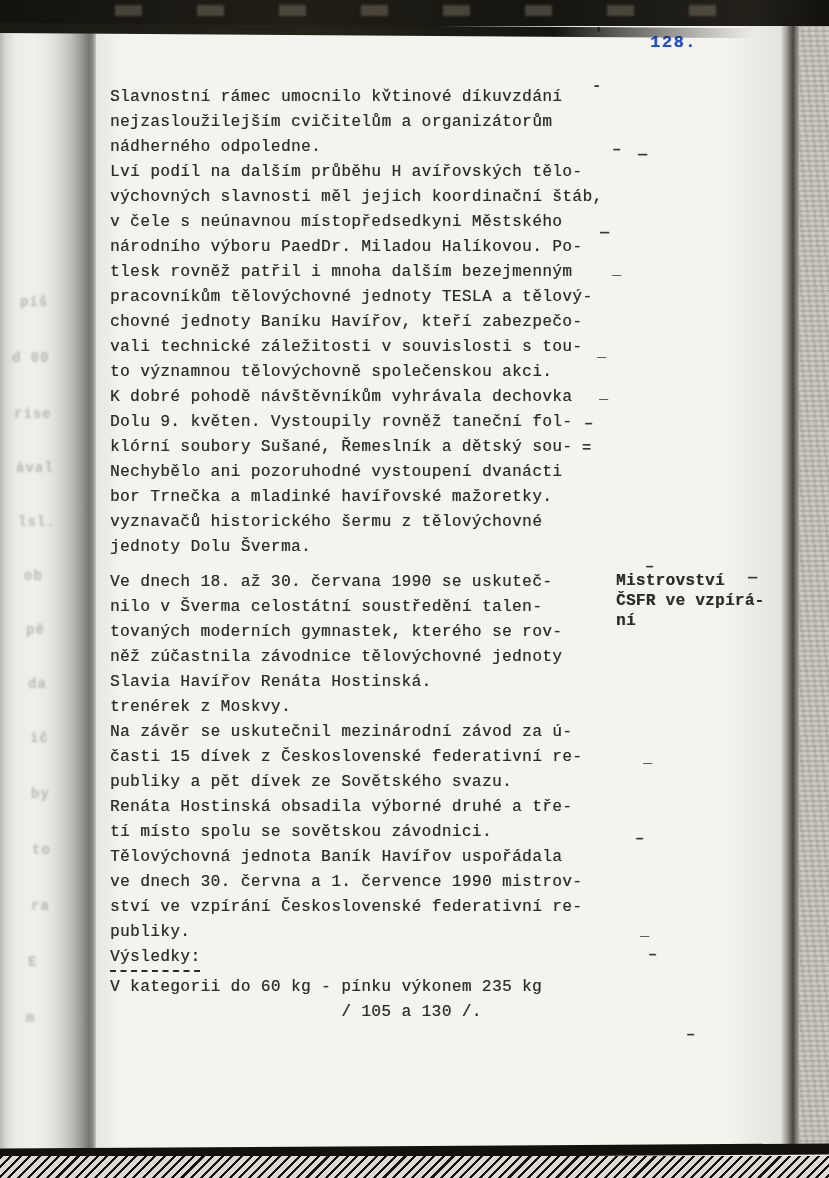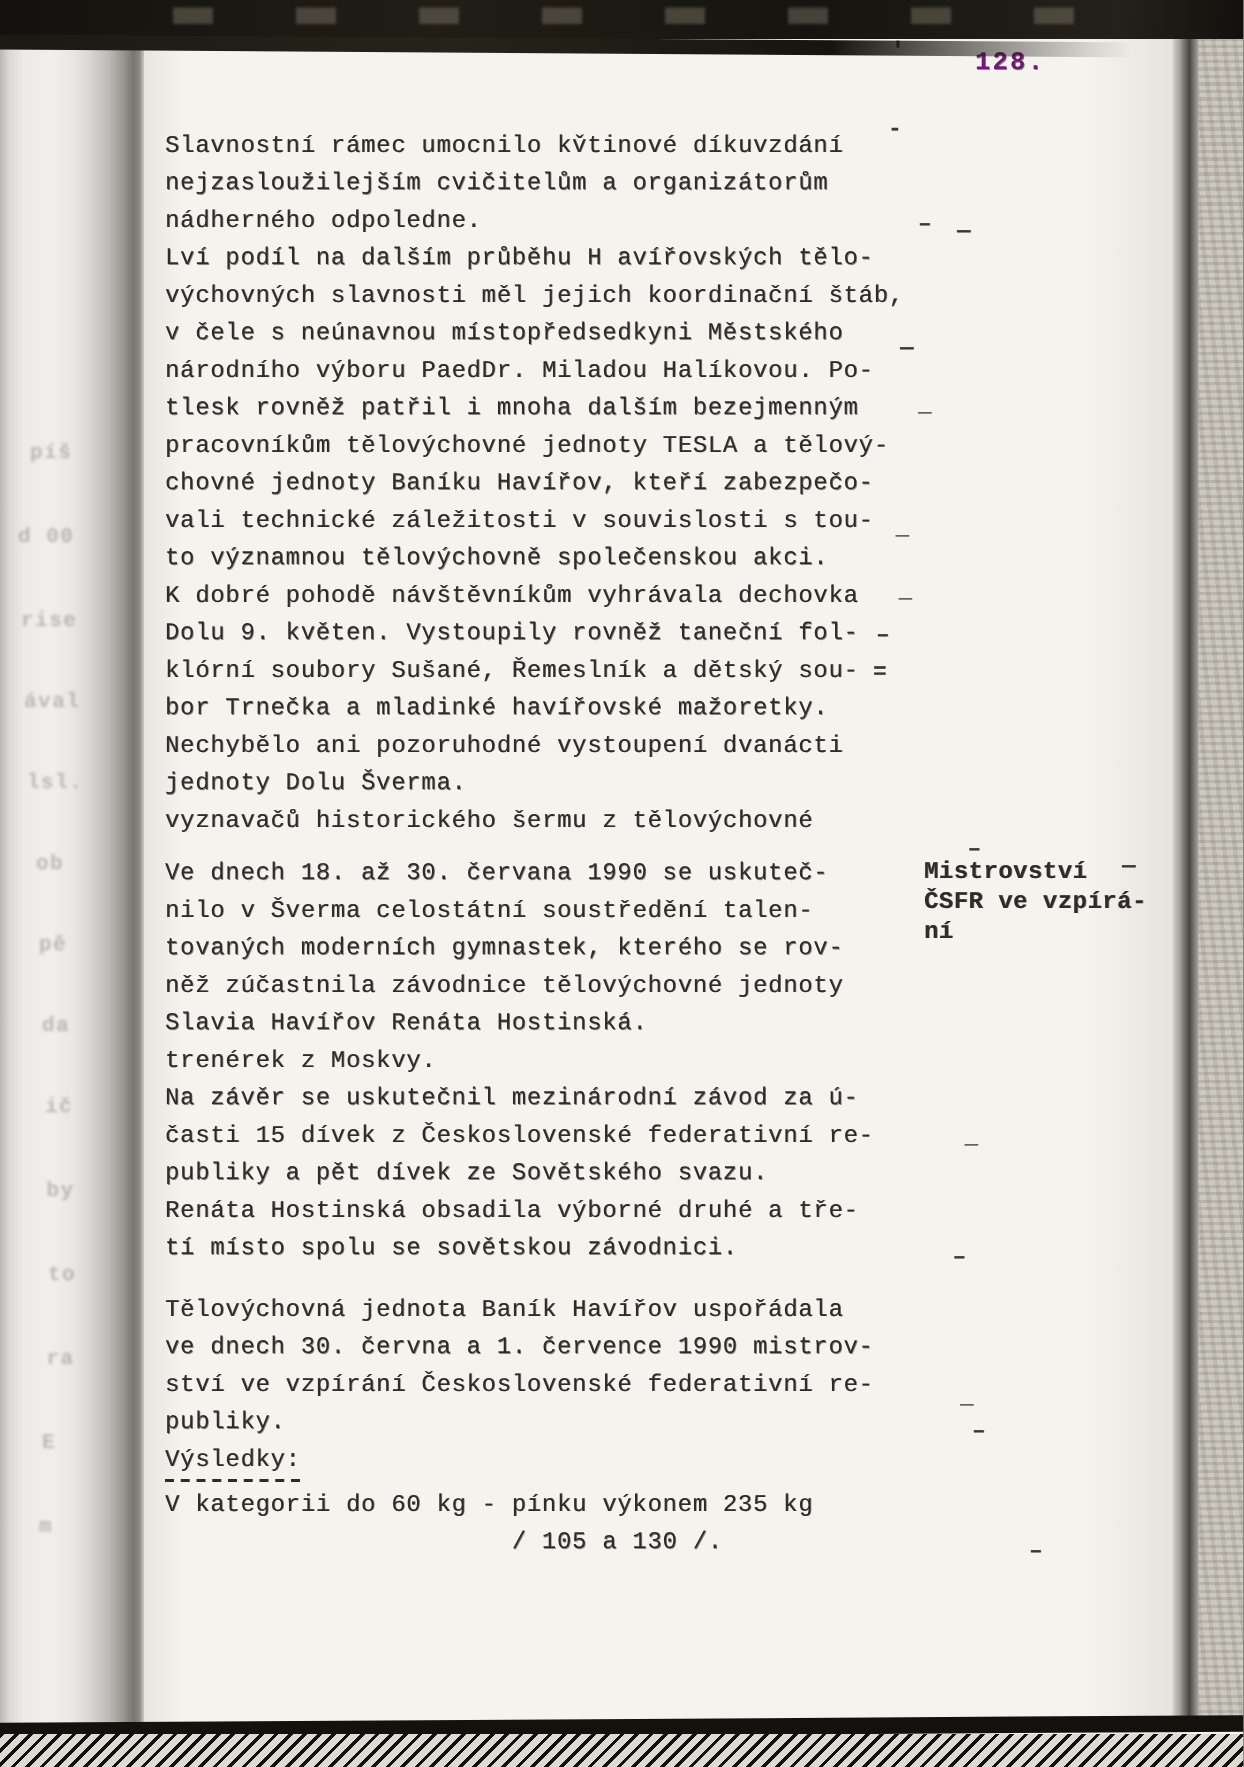--- a/index.html
+++ b/index.html
@@ -48,34 +48,34 @@
     background:#12110e; transform:rotate(-.35deg); }
   .hatch { position:absolute; left:0; top:1156px; width:829px; height:22px;
     background:repeating-linear-gradient(135deg, #11100c 0 2.2px, #dcdad2 2.2px 6.8px); }
   
   .text-col {
     position:absolute; left:110px; top:85px; width:525px;
     font-weight:normal; font-size:16px; line-height:25px; letter-spacing:.45px;
     color:#2e2c29; text-shadow:.5px .4px .4px rgba(46,44,41,.55);
   }
   .para2 { margin-top:10px; }
-  .para3 { margin-top:16px; }
+  .para3 { }
   .results-heading { display:inline-block; border-bottom:2px dashed #2e2c29; }
   .results-row { display:flex; margin-top:3px; }
   .res-label { white-space:nowrap; }
   .res-lines { margin-left:10px; }
   .margin-note {
     position:absolute; left:616px; top:571px; width:140px;
     font-weight:bold; font-size:16px; line-height:20px; letter-spacing:.3px;
     color:#2e2c29; text-shadow:.5px .4px .4px rgba(46,44,41,.55);
   }
   .page-number {
     position:absolute; left:650px; top:33px;
     font-weight:bold; font-size:17px; letter-spacing:1.5px;
-    color:#701a75; text-shadow:.5px .4px .4px rgba(46,44,41,.55);
+    color:#1d4ed8; text-shadow:.5px .4px .4px rgba(46,44,41,.55);
   }
   .mark { position:absolute; font-weight:bold; font-size:15px; color:#3a3833;
     text-shadow:.4px .3px .3px rgba(46,44,41,.5); }
   .line { min-height:25px; white-space:pre; }
   .note-line { min-height:20px; white-space:pre; }
 </style>
 </head>
 <body>
 
 <div class="scan">
@@ -111,24 +111,24 @@
         <div class="line">v čele s neúnavnou místopředsedkyni Městského</div>
         <div class="line">národního výboru PaedDr. Miladou Halíkovou. Po-</div>
         <div class="line">tlesk rovněž patřil i mnoha dalším bezejmenným</div>
         <div class="line">pracovníkům tělovýchovné jednoty TESLA a tělový-</div>
         <div class="line">chovné jednoty Baníku Havířov, kteří zabezpečo-</div>
         <div class="line">vali technické záležitosti v souvislosti s tou-</div>
         <div class="line">to významnou tělovýchovně společenskou akci.</div>
         <div class="line">K dobré pohodě návštěvníkům vyhrávala dechovka</div>
         <div class="line">Dolu 9. květen. Vystoupily rovněž taneční fol-</div>
         <div class="line">klórní soubory Sušané, Řemeslník a dětský sou-</div>
+        <div class="line">Nechybělo ani pozoruhodné vystoupení dvanácti</div>
         <div class="line">bor Trnečka a mladinké havířovské mažoretky.</div>
-        <div class="line">Nechybělo ani pozoruhodné vystoupení dvanácti</div>
+        <div class="line">vyznavačů historického šermu z tělovýchovné</div>
         <div class="line">jednoty Dolu Šverma.</div>
-        <div class="line">vyznavačů historického šermu z tělovýchovné</div>
       </div>
     <div class="para2">
         <div class="line">Ve dnech 18. až 30. červana 1990 se uskuteč-</div>
         <div class="line">nilo v Šverma celostátní soustředění talen-</div>
         <div class="line">tovaných moderních gymnastek, kterého se rov-</div>
         <div class="line">něž zúčastnila závodnice tělovýchovné jednoty</div>
         <div class="line">Slavia Havířov Renáta Hostinská.</div>
         <div class="line">trenérek z Moskvy.</div>
         <div class="line">Na závěr se uskutečnil mezinárodní závod za ú-</div>
         <div class="line">časti 15 dívek z Československé federativní re-</div>

